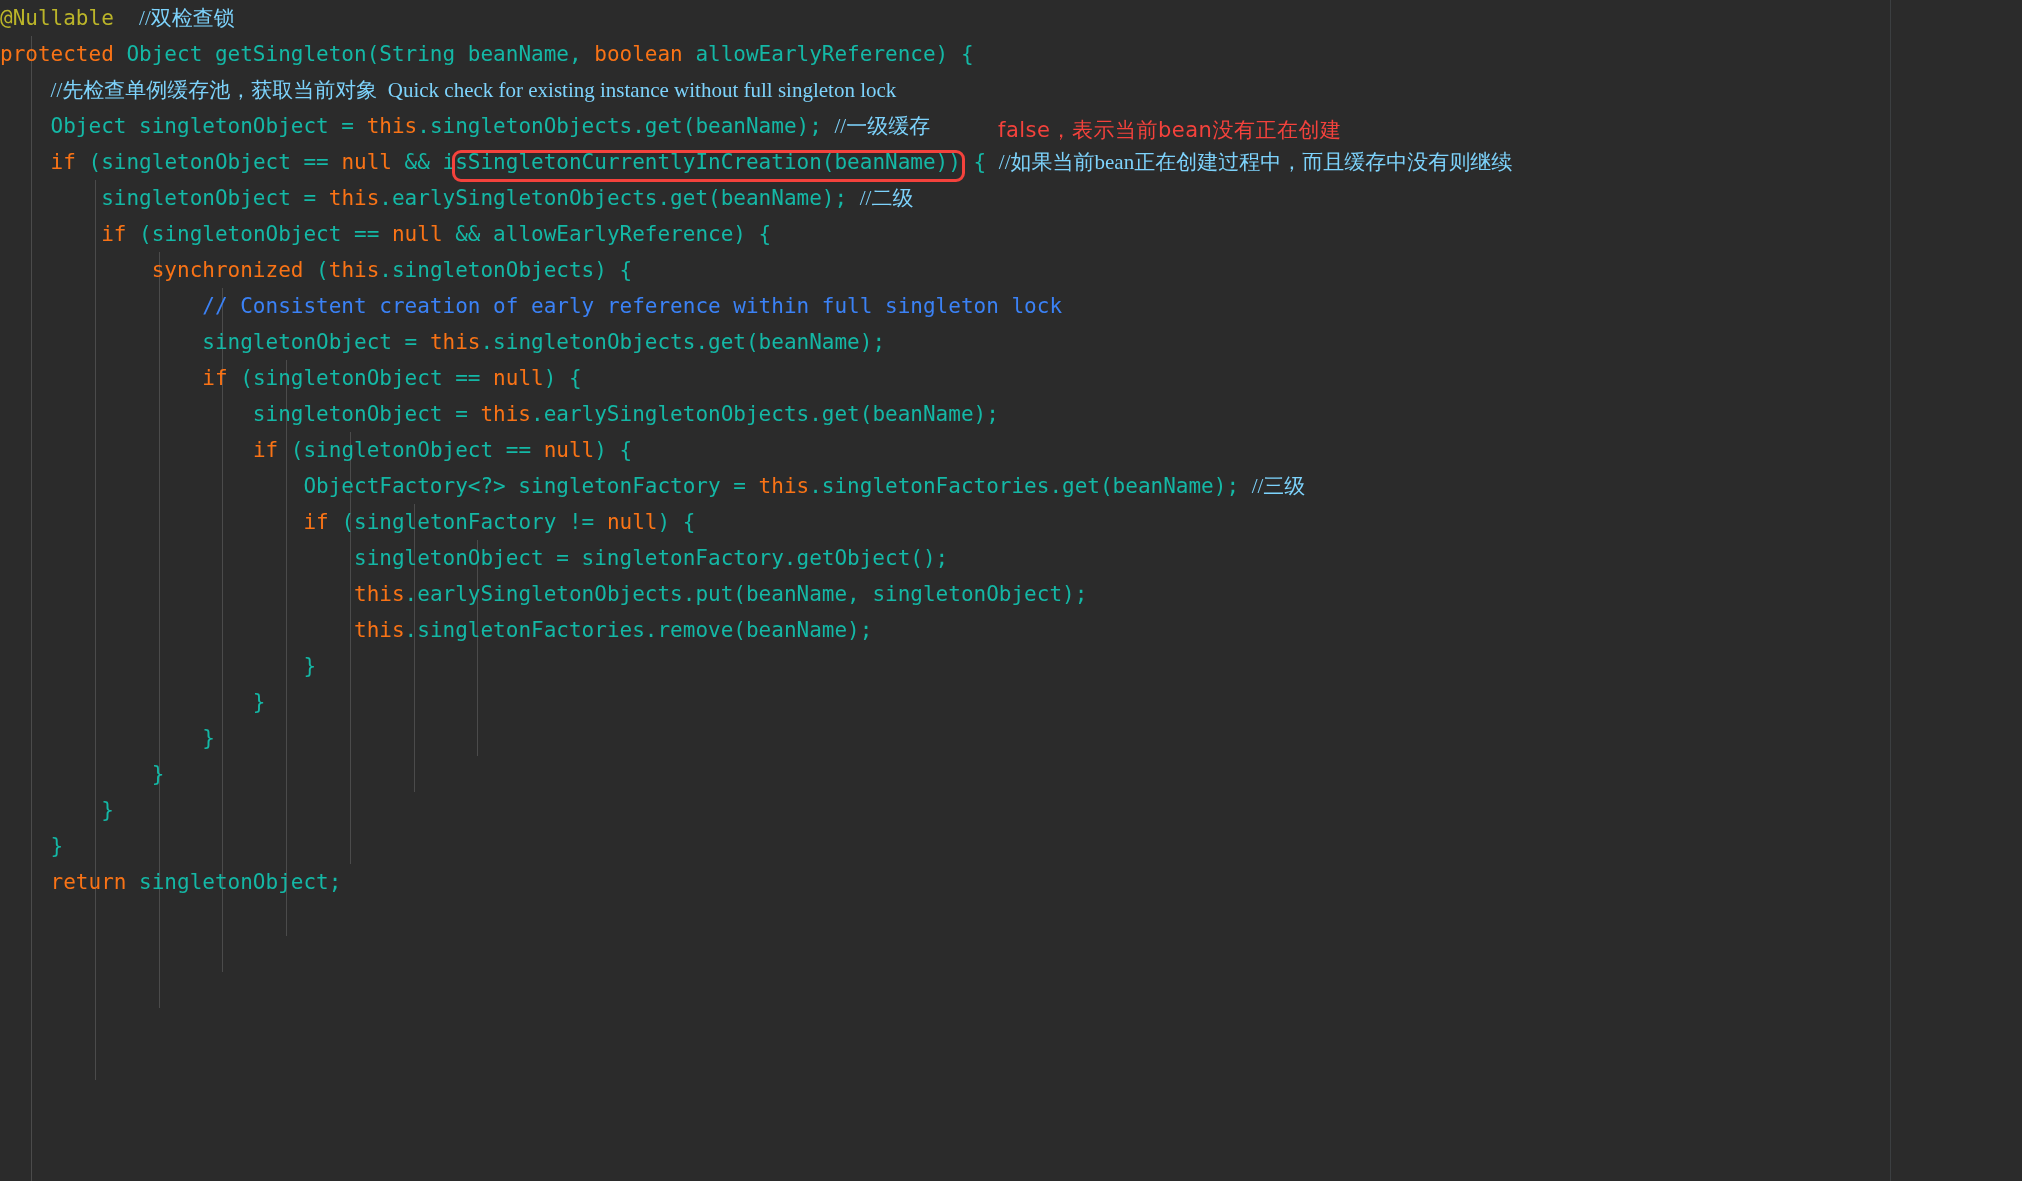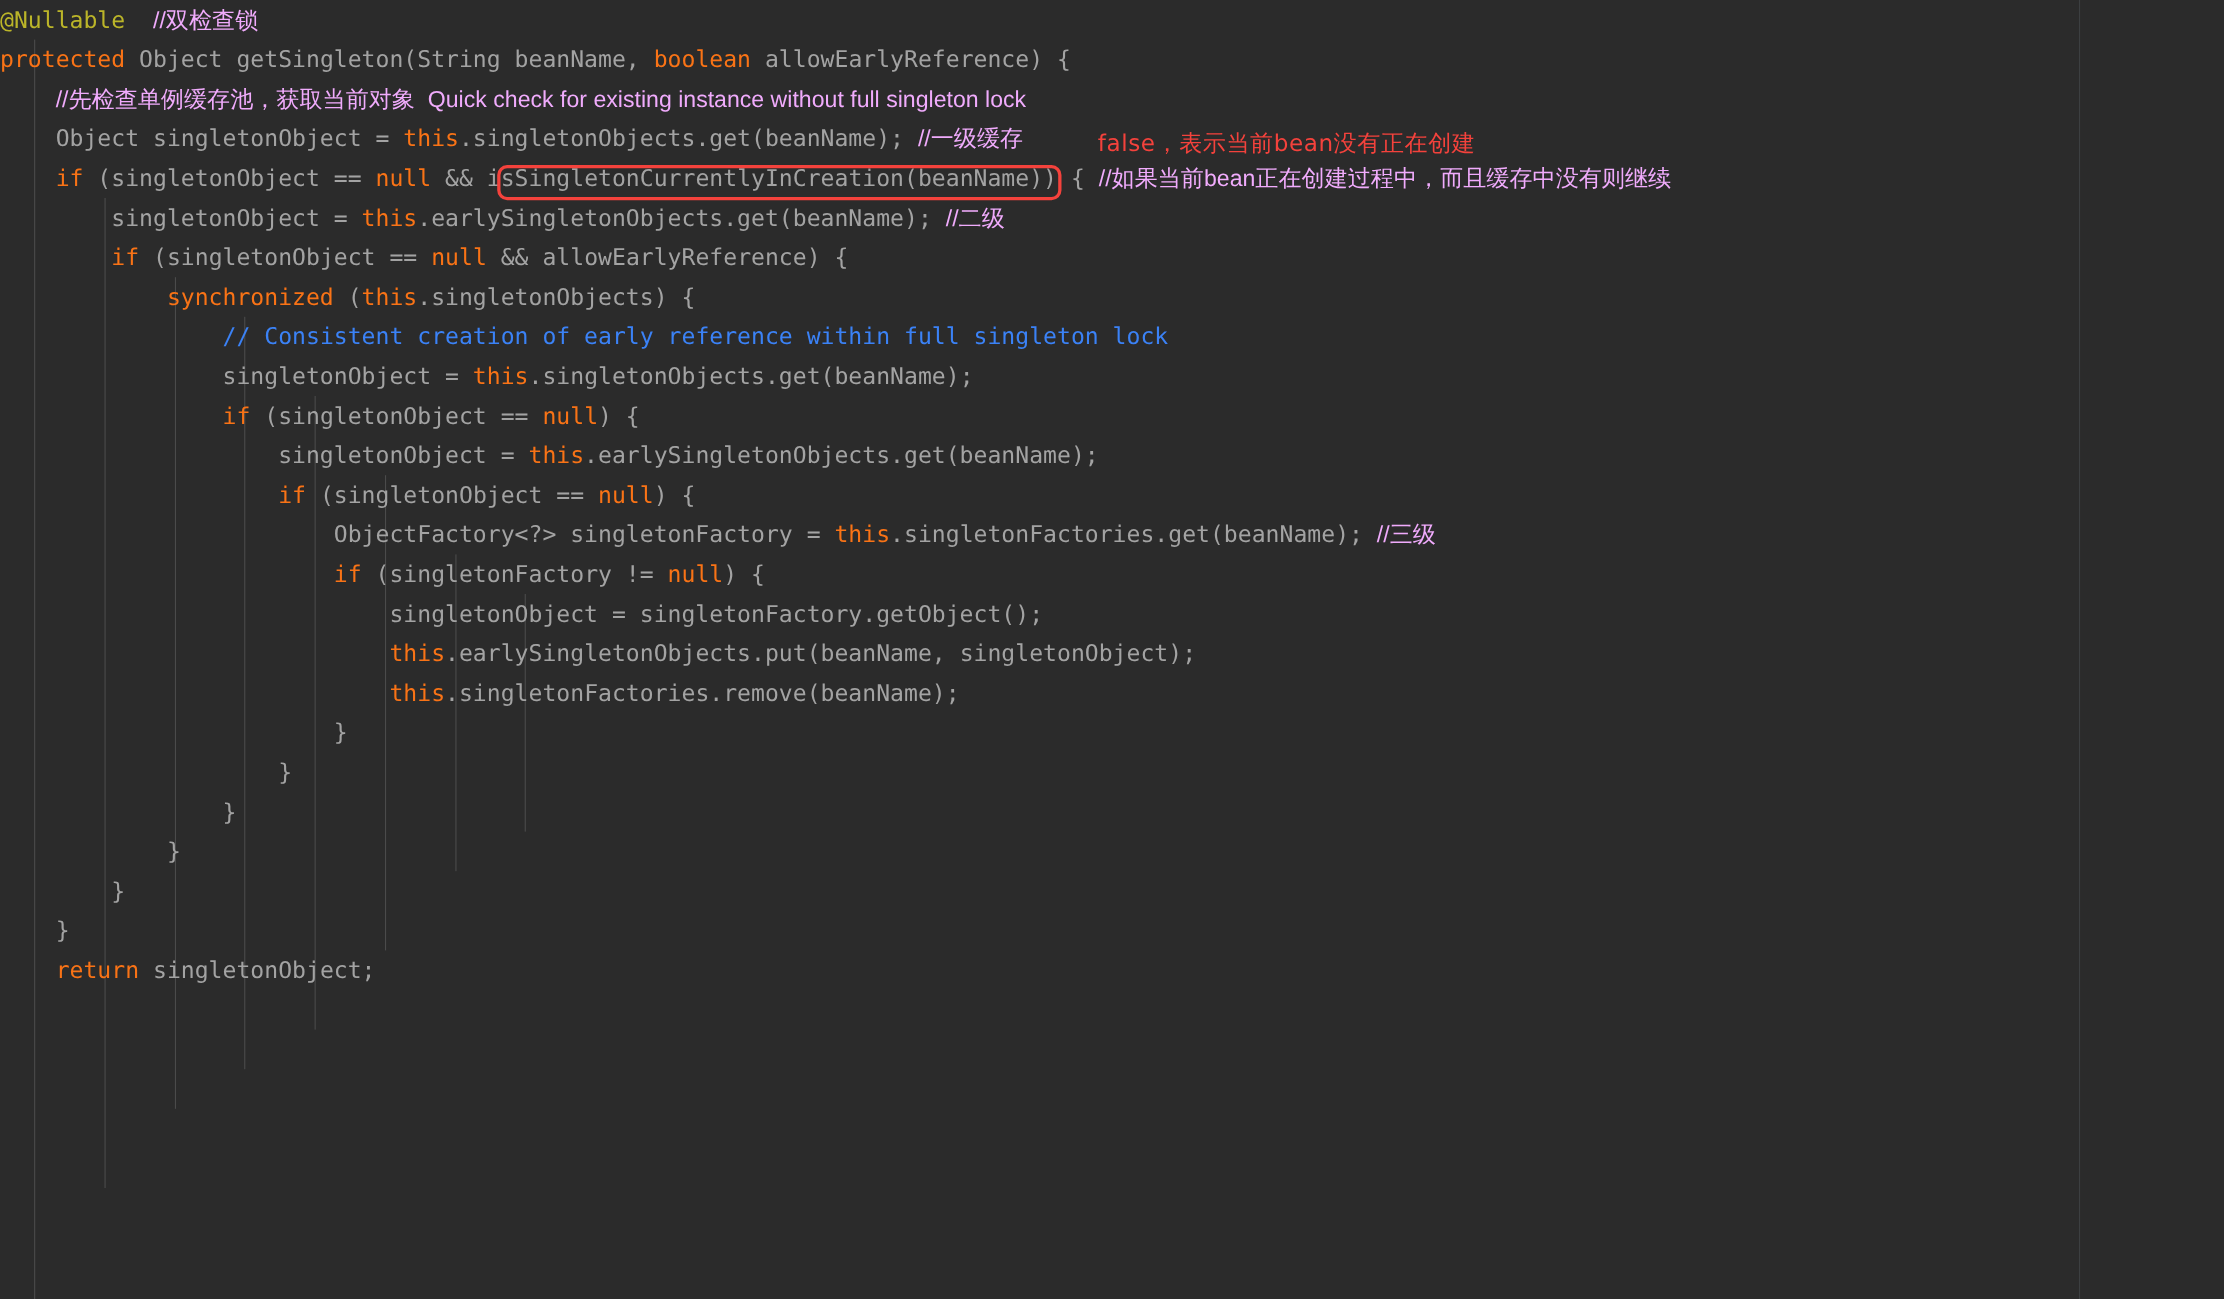--- a/index.html
+++ b/index.html
@@ -42,23 +42,23 @@
   .ln{
     display:block;
     height:36px;
     white-space:pre;
     font-size:21px;
     line-height:36px;
     color:#a9b7c6;
   }
   .kw{color:#f97316;}
   .ann{color:#bbb529;text-align:right;}
-  .id{color:#a3a3a3;}
+  .id{color:#14b8a6;}
   .cm{color:#3b82f6;}
-  .cm-zh{color:#f0abfc;font-family:Liberation Sans, sans-serif;}
+  .cm-zh{color:#7dd3fc;font-family:Liberation Serif, serif;}
   .pn{color:#a9b7c6;}
 
   
   .red-note{
     position:absolute;
     color:#f4423c;
     font-family:"DejaVu Sans","Liberation Sans",sans-serif;
     font-size:21px;
     line-height:36px;
     white-space:pre;

